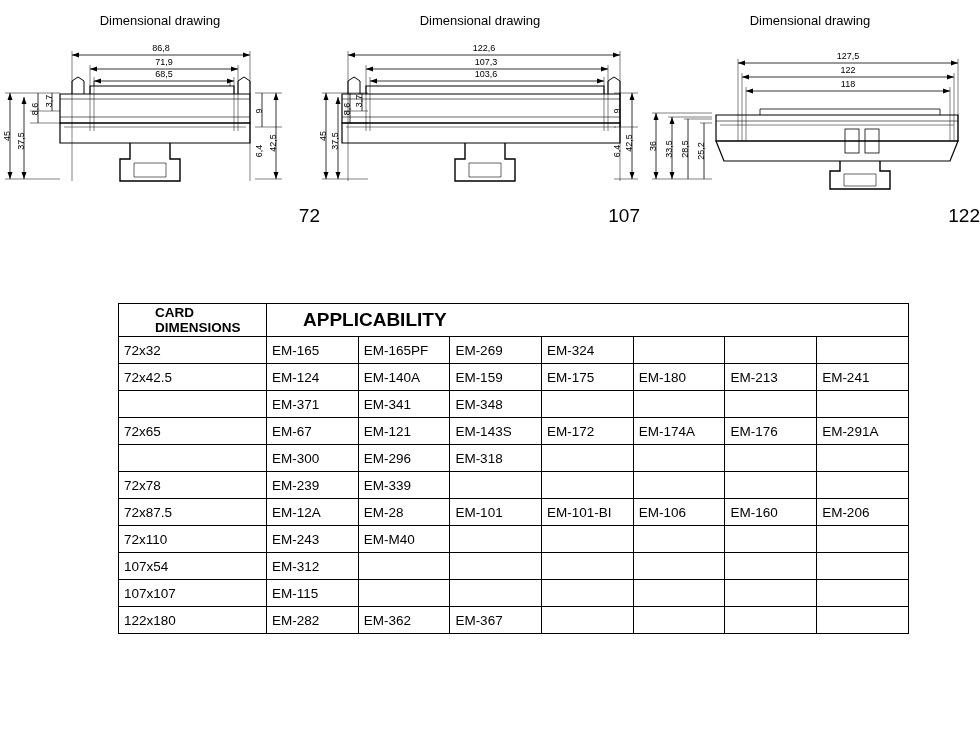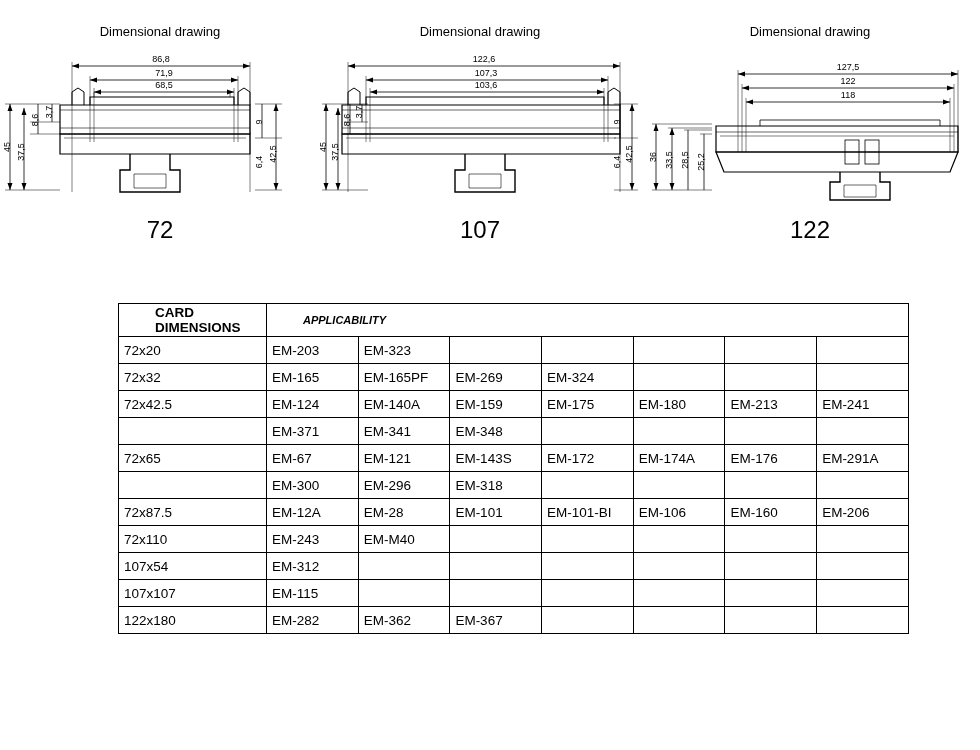--- a/index.html
+++ b/index.html
@@ -17,41 +17,41 @@
   }
 
   
   .drawings {
     position: relative;
     width: 980px;
     height: 250px;
   }
   .drawing {
     position: absolute;
-    top: 16px;
+    top: 5px;
     height: 250px;
   }
   .dwg-1 { left: 0px;   width: 320px; }
   .dwg-2 { left: 320px; width: 320px; }
   .dwg-3 { left: 640px; width: 340px; }
 
   .dwg-title {
     position: absolute;
     top: 8px;
     width: 100%;
     text-align: center;
     font-size: 13px;
     color: #000;
   }
   .dwg-caption {
     position: absolute;
     top: 200px;
     width: 100%;
-    text-align: center;
-    font-size: 24px;
+    text-align: right;
+    font-size: 19px;
     color: #000;
   }
   .dwg-svg {
     position: absolute;
     top: 26px;
     left: 0;
     width: 100%;
     height: 175px;
   }
 
@@ -84,22 +84,21 @@
   }
   .col-dim   { width: 148px; }
   .col-cell  { width: 91.7px; }
   .hdr-dim {
     line-height: 15px;
     font-size: 13.5px;
     vertical-align: middle;
   }
   .hdr-app {
     text-align: center;
-    font-size: 11px;
-    font-style: italic;
+    font-size: 19px;
   }
   .hdr-row td, .hdr-row th { height: 42px; }
 </style>
 </head>
 <body>
 
 <div class="drawings">
 
   <div class="drawing dwg-1">
     <div class="dwg-title">Dimensional drawing</div>
@@ -296,30 +295,20 @@
       <tr class="hdr-row">
         <th class="hdr-dim">
           <div>CARD</div>
           <div>DIMENSIONS</div>
         </th>
         <th class="hdr-app" colspan="7">APPLICABILITY</th>
       </tr>
     </thead>
     <tbody>
       <tr>
-        <td>72x20</td>
-        <td>EM-203</td>
-        <td>EM-323</td>
-        <td></td>
-        <td></td>
-        <td></td>
-        <td></td>
-        <td></td>
-      </tr>
-      <tr>
         <td>72x32</td>
         <td>EM-165</td>
         <td>EM-165PF</td>
         <td>EM-269</td>
         <td>EM-324</td>
         <td></td>
         <td></td>
         <td></td>
       </tr>
       <tr>
@@ -356,20 +345,30 @@
         <td></td>
         <td>EM-300</td>
         <td>EM-296</td>
         <td>EM-318</td>
         <td></td>
         <td></td>
         <td></td>
         <td></td>
       </tr>
       <tr>
+        <td>72x78</td>
+        <td>EM-239</td>
+        <td>EM-339</td>
+        <td></td>
+        <td></td>
+        <td></td>
+        <td></td>
+        <td></td>
+      </tr>
+      <tr>
         <td>72x87.5</td>
         <td>EM-12A</td>
         <td>EM-28</td>
         <td>EM-101</td>
         <td>EM-101-BI</td>
         <td>EM-106</td>
         <td>EM-160</td>
         <td>EM-206</td>
       </tr>
       <tr>

